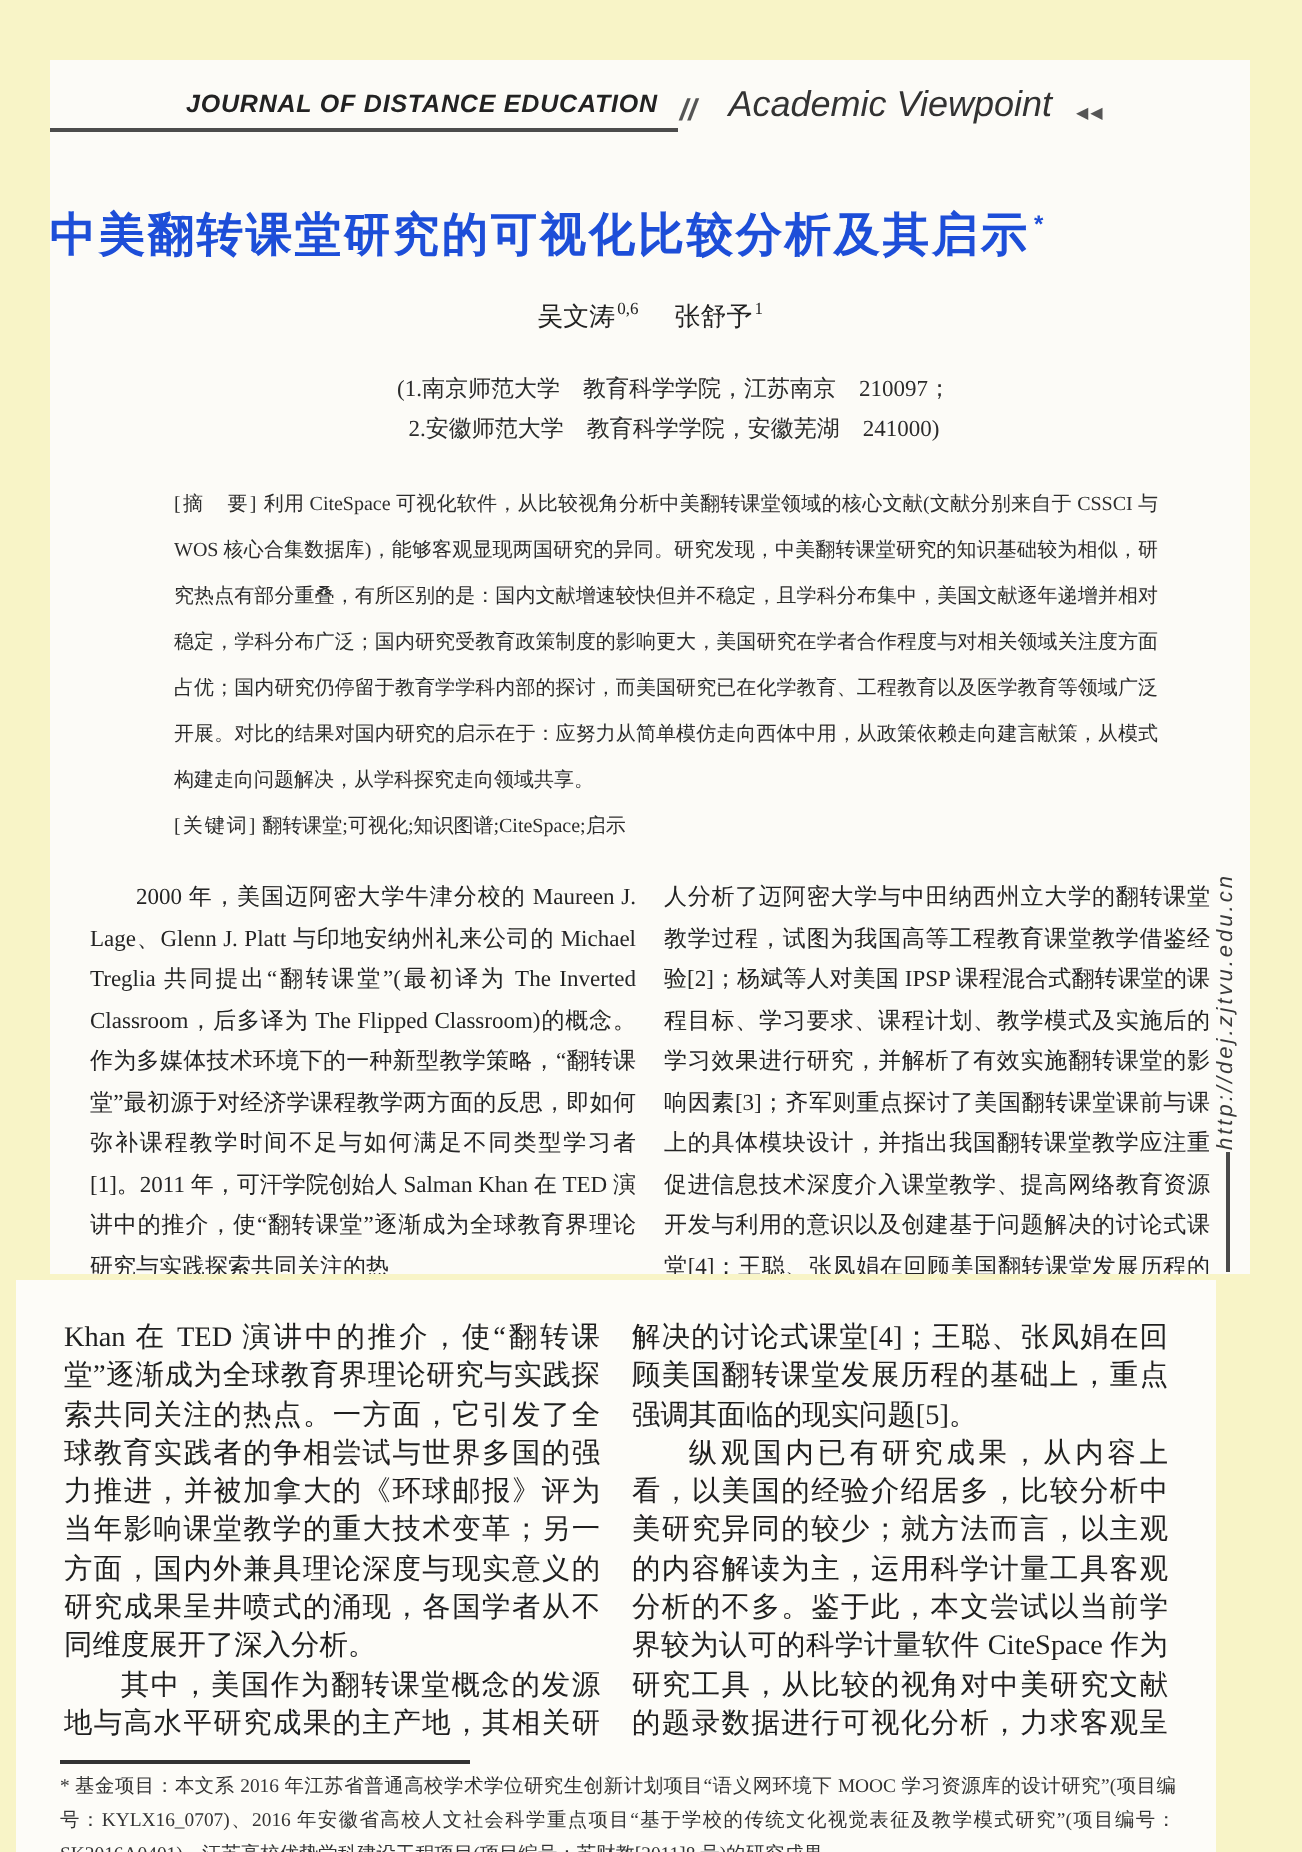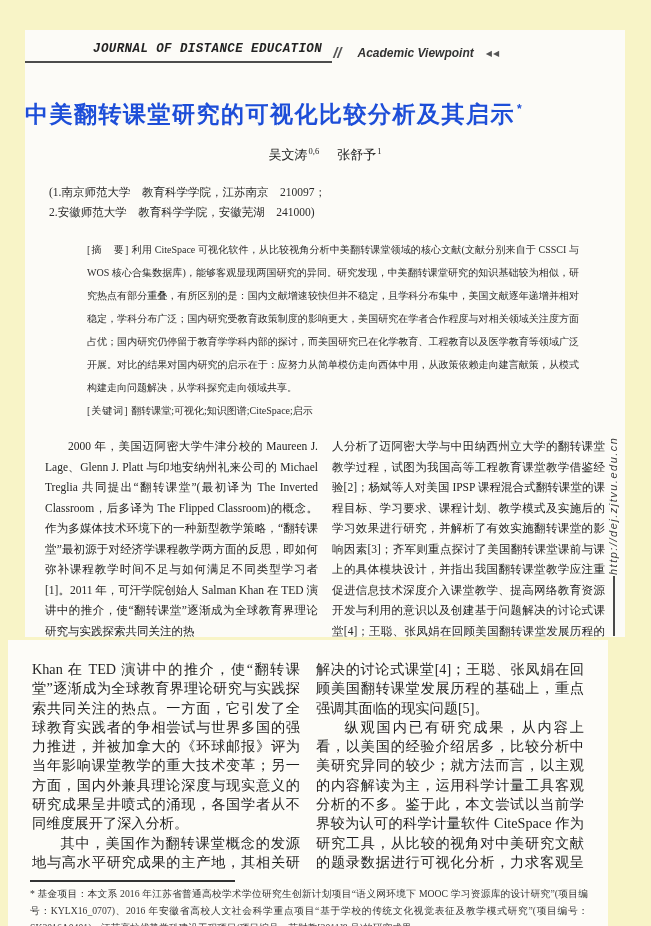--- a/index.html
+++ b/index.html
@@ -4,38 +4,38 @@
 <style>
   html,body { margin:0; padding:0; }
   body { background:#efe9b8; font-family:"Liberation Serif","DejaVu Serif",serif; }
   .canvas { position:relative; width:651px; height:926px; background:#f8f4c7; overflow:hidden; color:#2e2e2e; }
 
   
   .paper { position:absolute; left:25px; top:30px; width:600px; height:607px; background:#fcfbf7; overflow:hidden; }
 
   .header-row { display:flex; align-items:flex-end; padding-top:12px; }
   .journal-name-wrap { border-bottom:2px solid #4c4c4c; padding:0 10px 5px 68px;
-      font-family:Liberation Mono, monospace; font-style:italic; font-weight:700;
+      font-family:Liberation Sans, sans-serif; font-style:italic; font-weight:700;
       font-size:12.5px; letter-spacing:.4px; color:#222; white-space:nowrap;text-align:right; }
   .slashes { font-family:"Liberation Sans",sans-serif; font-style:italic; font-weight:700;
       font-size:15px; color:#555; margin:0 0 2px 1px; }
-  .section-label { font-family:"Liberation Sans","DejaVu Sans",sans-serif; font-style:italic; font-weight:700;
-      font-size:12px; color:#333; margin:0 0 3px 16px; white-space:nowrap; }
+  .section-label { font-family:"Liberation Sans","DejaVu Sans",sans-serif; font-style:italic; font-weight:400;
+      font-size:18px; color:#333; margin:0 0 3px 16px; white-space:nowrap; }
   .arrows { font-size:8px; color:#555; margin:0 0 5px 12px; letter-spacing:1px; }
 
   .title-row { text-align:left; margin-top:36px;
       font-family:"Liberation Sans","DejaVu Sans",sans-serif; font-weight:700;
       font-size:23px; letter-spacing:1.5px; color:#1d4ed8; }
   .title-mark { font-size:12px; vertical-align:super; margin-left:2px; }
 
   .authors-row { text-align:center; margin-top:16px; font-size:13px; color:#222; }
   .author-sup { font-size:8.5px; vertical-align:super; margin-left:1px; }
   .author-gap { display:inline-block; width:18px; }
 
-  .affil { margin-top:18px; font-size:11.5px; line-height:20px; color:#2b2b2b;padding-left:24px; }
+  .affil { text-align:center; margin-top:18px; font-size:11.5px; line-height:20px; color:#2b2b2b;padding-left:24px; }
 
   .meta-block { margin:16px 46px 0 62px; font-size:10px; line-height:23px; text-align:justify; color:#2c2c2c; }
   .meta-label { letter-spacing:1px; }
   .clc-line span { margin-right:26px; }
   .doi-line { letter-spacing:.2px; }
 
   .body-cols { display:flex; gap:14px; margin:14px 20px 0 20px; height:206px; overflow:hidden; }
   .col { flex:1; font-size:11.5px; line-height:20.5px; text-align:justify; color:#242424; }
   .sec-heading { text-indent:2em; font-weight:700; font-family:"Liberation Sans",sans-serif; font-size:11.5px; }
   .para-indent { text-indent:2em; }

